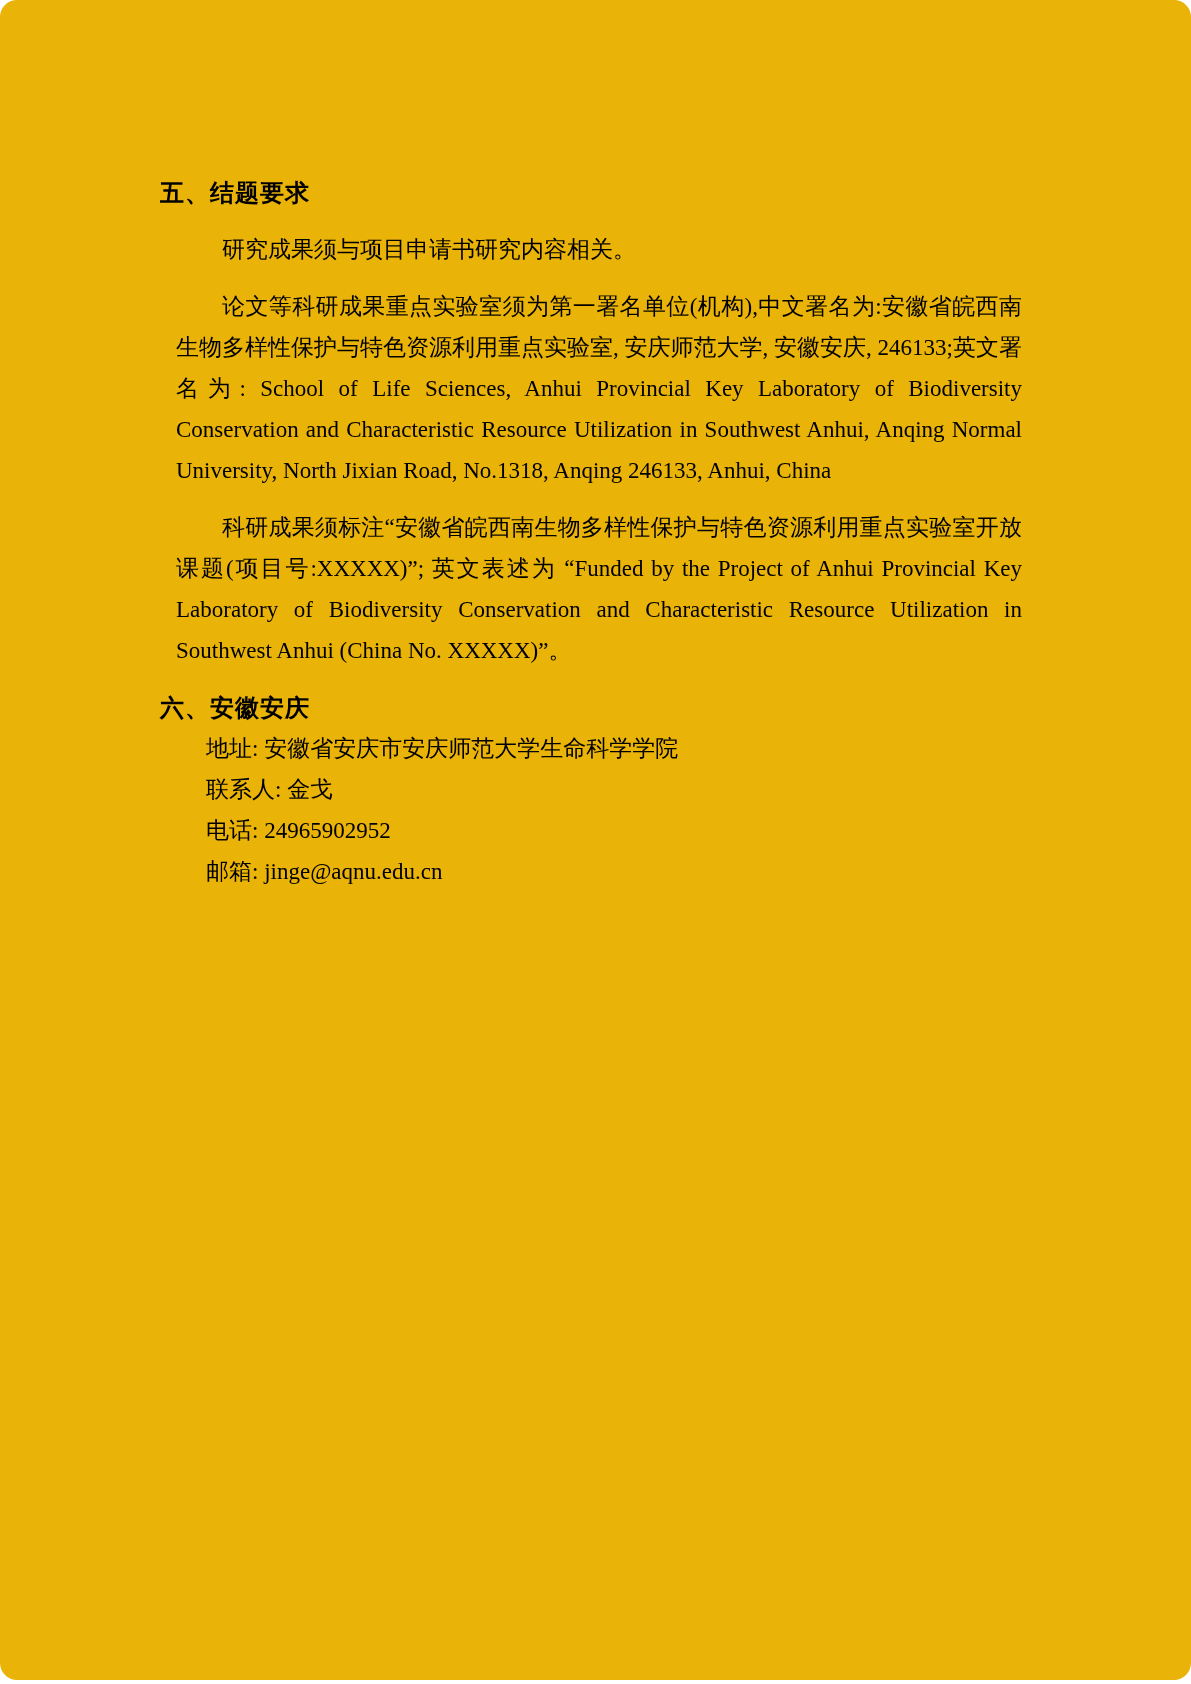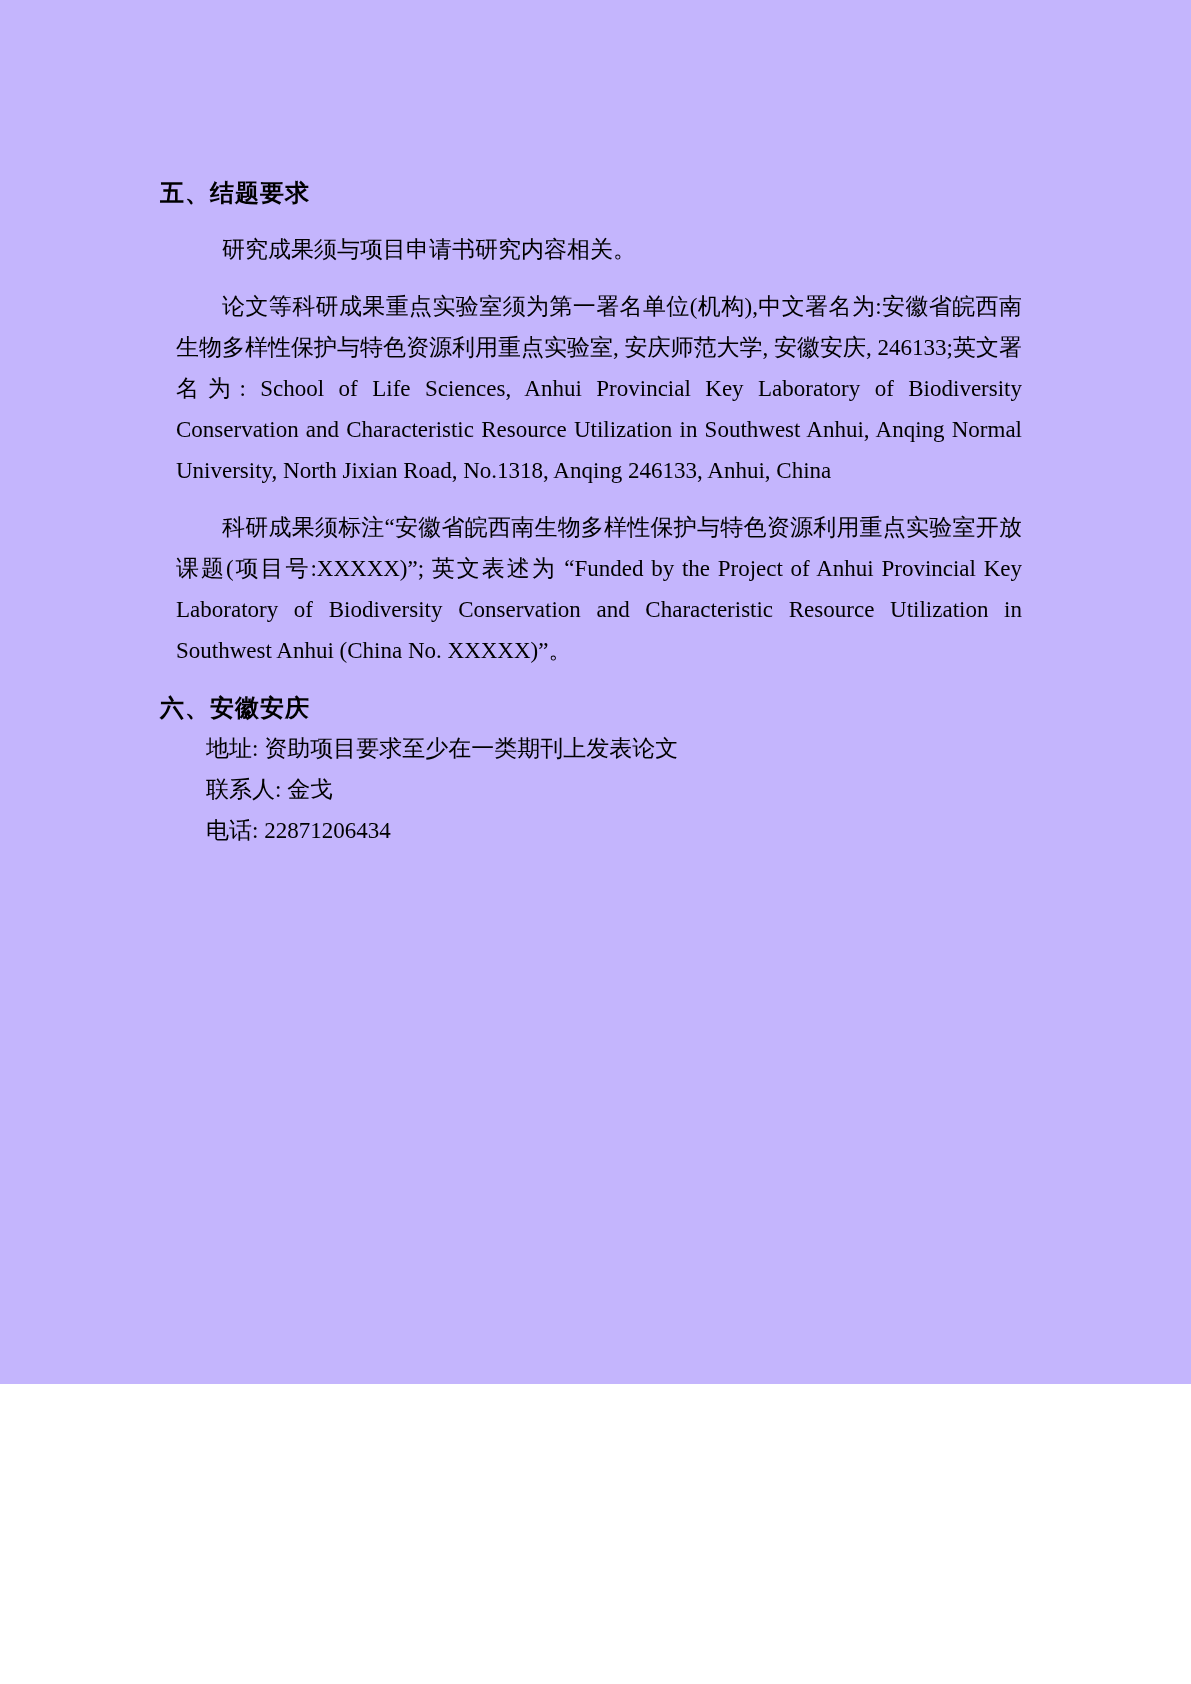--- a/index.html
+++ b/index.html
@@ -12,23 +12,24 @@
     height: 1684px;
     position: relative;
     font-family: "Liberation Serif", "DejaVu Serif", serif;
     color: #000000;
   }
   .page {
     position: absolute;
     left: 0;
     top: 0;
     width: 1191px;
-    height: 1384px;
-    background: #c4b5fd;
+    height: 1680px;
+    background: #eab308;
     overflow: hidden;
+    border-radius: 17px;
   }
   .content {
     position: absolute;
     left: 160px;
     top: 172px;
     width: 878px;
   }
   .doc-heading {
     font-family: "Liberation Sans", "DejaVu Sans", sans-serif;
     font-size: 24px;
@@ -61,21 +62,22 @@
 
     <p class="doc-paragraph">研究成果须与项目申请书研究内容相关。</p>
 
 
     <p class="doc-paragraph">论文等科研成果重点实验室须为第一署名单位(机构),中文署名为:安徽省皖西南生物多样性保护与特色资源利用重点实验室, 安庆师范大学, 安徽安庆, 246133;英文署名为: School of Life Sciences, Anhui Provincial Key Laboratory of Biodiversity Conservation and Characteristic Resource Utilization in Southwest Anhui, Anqing Normal University, North Jixian Road, No.1318, Anqing 246133, Anhui, China</p>
 
     <p class="doc-paragraph">科研成果须标注“安徽省皖西南生物多样性保护与特色资源利用重点实验室开放课题(项目号:XXXXX)”; 英文表述为 “Funded by the Project of Anhui Provincial Key Laboratory of Biodiversity Conservation and Characteristic Resource Utilization in Southwest Anhui (China No. XXXXX)”。</p>
 
     <h2 class="doc-heading">六、安徽安庆</h2>
 
-    <p class="contact-line">地址: 资助项目要求至少在一类期刊上发表论文</p>
+    <p class="contact-line">地址: 安徽省安庆市安庆师范大学生命科学学院</p>
 
     <p class="contact-line">联系人: 金戈</p>
 
-    <p class="contact-line">电话: 22871206434</p>
+    <p class="contact-line">电话: 24965902952</p>
 
+    <p class="contact-line">邮箱: jinge@aqnu.edu.cn</p>
 
   </div>
 </div>
 
 </body></html>

